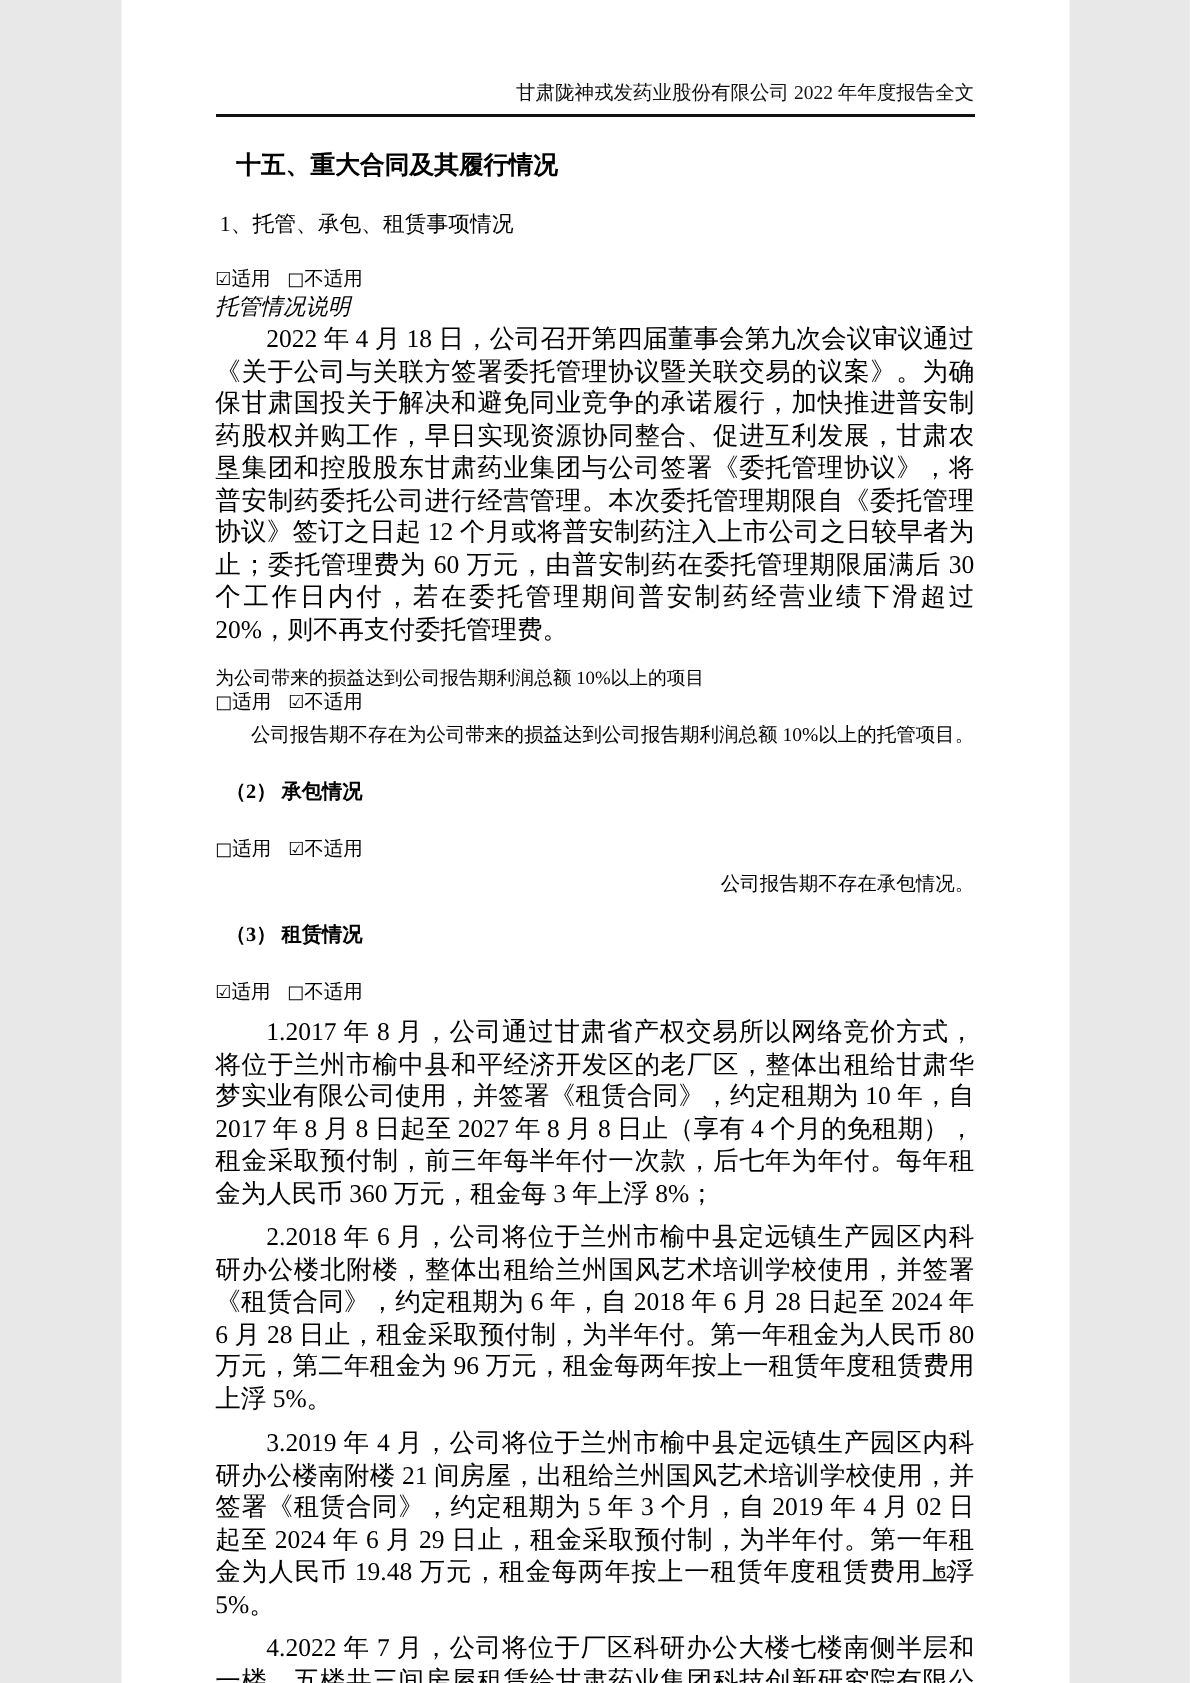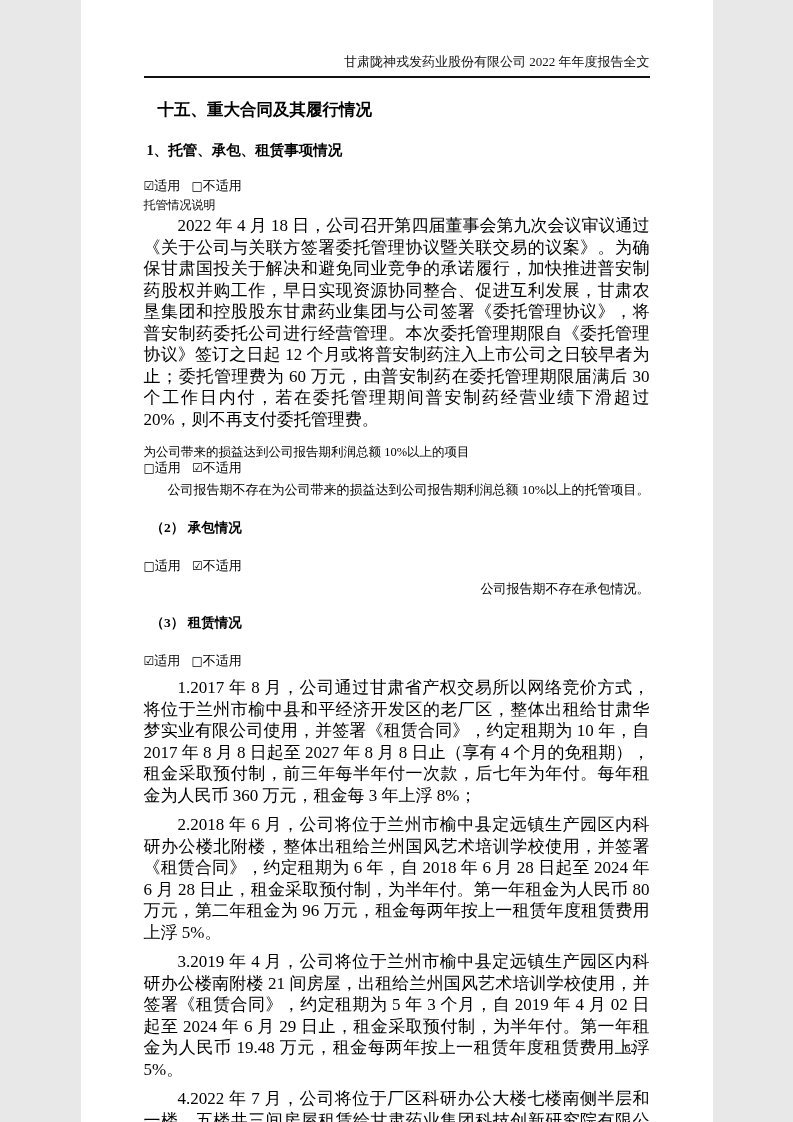--- a/index.html
+++ b/index.html
@@ -29,39 +29,40 @@
   .h1 {
     margin:23px 0 0 14px;
     font-size:16.5px;
     line-height:18px;
     font-weight:bold;
   }
   .h2 {
     margin:23px 0 0 3px;
     font-size:14.5px;
     line-height:17px;
-    font-weight:bold;
+    font-weight:normal;
   }
   .h3 {
     margin:25px 0 0 7px;
     font-size:13.5px;
     line-height:16px;
     font-weight:bold;
   }
   .appline {
     margin-top:19px;
     font-size:13px;
     line-height:16px;
   }
   .pair2 { margin-left:8px; }
   .cb { font-family:"DejaVu Sans","Liberation Sans",sans-serif; font-size:12px; }
   .notelabel {
     margin-top:3px;
-    font-size:12px;
+    font-size:15px;
     line-height:16px;
+    font-style:italic;
   }
   .para {
     margin-top:2px;
     font-size:17px;
     line-height:21.5px;
     text-align:justify;
     text-indent:2em;
   }
   .smallline {
     margin-top:14px;

